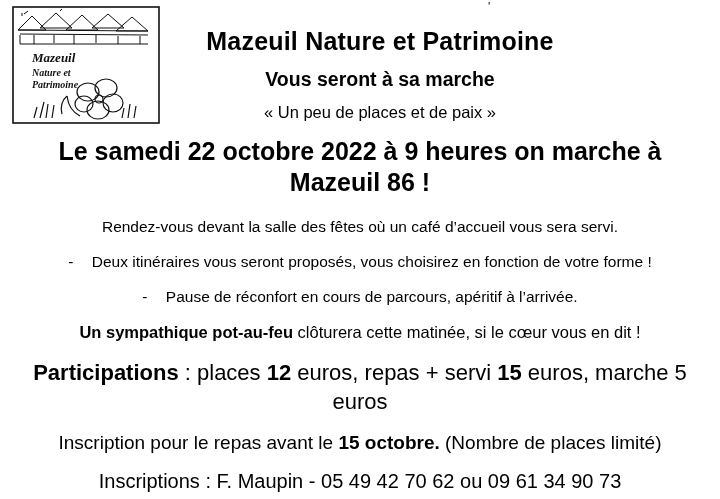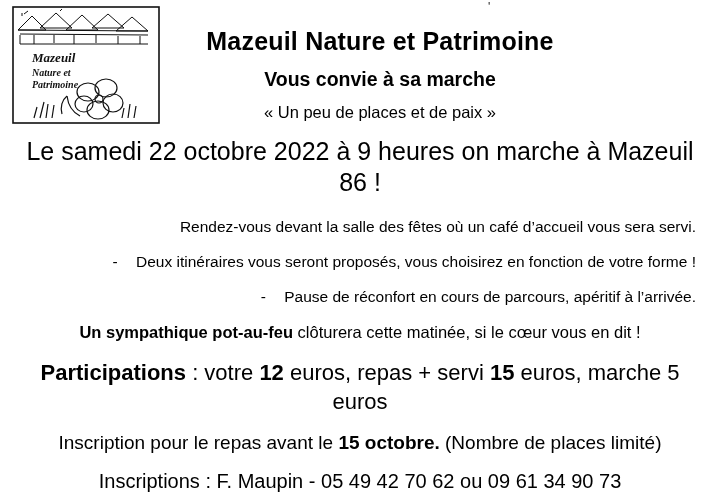--- a/index.html
+++ b/index.html
@@ -54,28 +54,28 @@
   .quote {
     font-size: 16.5px;
     margin: 0 0 14px 0;
     padding-left: 40px;
   }
 
   
   .date-line {
     text-align: center;
     font-size: 25px;
-    font-weight: normal;
+    font-weight: bold;
     line-height: 1.25;
     margin: 6px 18px 16px 18px;
   }
 
   
   .para {
-    text-align: right;
+    text-align: center;
     font-size: 15.5px;
     line-height: 1.5;
     margin: 12px 24px 8px 24px;
   }
   .para .dash {
     display: inline-block;
     margin-right: 14px;
   }
   .para-strongline {
     text-align: center;
@@ -157,21 +157,21 @@
         <path d="M70 112 C62 108 58 100 57 92"></path>
         <path d="M57 92 C52 96 50 103 52 110"></path>
         <path d="M30 114 L34 98 M36 114 L38 100 M42 114 L44 101 M24 114 L27 103"></path>
         <path d="M118 114 L120 100 M124 114 L126 102 M112 114 L114 104"></path>
       </g>
     </svg>
   </div>
 
   <div class="header">
     <h1 class="title">Mazeuil Nature et Patrimoine</h1>
-    <div class="subtitle">Vous convie à sa marche</div>
+    <div class="subtitle">Vous seront à sa marche</div>
     <div class="quote">« Un peu de places et de paix »</div>
   </div>
 
   <div class="date-line">Le samedi 22 octobre 2022 à 9 heures on marche à Mazeuil 86 !</div>
 
   <div class="para">
     <span>Rendez-vous devant la salle des fêtes où un café d’accueil vous sera servi.</span>
   </div>
 
   <div class="para">
@@ -182,21 +182,21 @@
   <div class="para">
     <span class="dash">-</span>
     <span>Pause de réconfort en cours de parcours, apéritif à l’arrivée.</span>
   </div>
 
   <div class="para-strongline">
     <b>Un sympathique pot-au-feu</b><span> clôturera cette matinée, si le cœur vous en dit !</span>
   </div>
 
   <div class="participations">
-    <b>Participations</b><span> : votre </span><b>12</b><span> euros, repas + servi </span><b>15</b><span> euros, marche 5 euros</span>
+    <b>Participations</b><span> : places </span><b>12</b><span> euros, repas + servi </span><b>15</b><span> euros, marche 5 euros</span>
   </div>
 
   <div class="inscription-line">
     <span>Inscription pour le repas avant le </span><b>15 octobre.</b><span> (Nombre de places limité)</span>
   </div>
 
   <div class="contact-line">
     <span>Inscriptions : </span><span>F. Maupin - 05 49 42 70 62 ou 09 61 34 90 73</span>
   </div>
 

